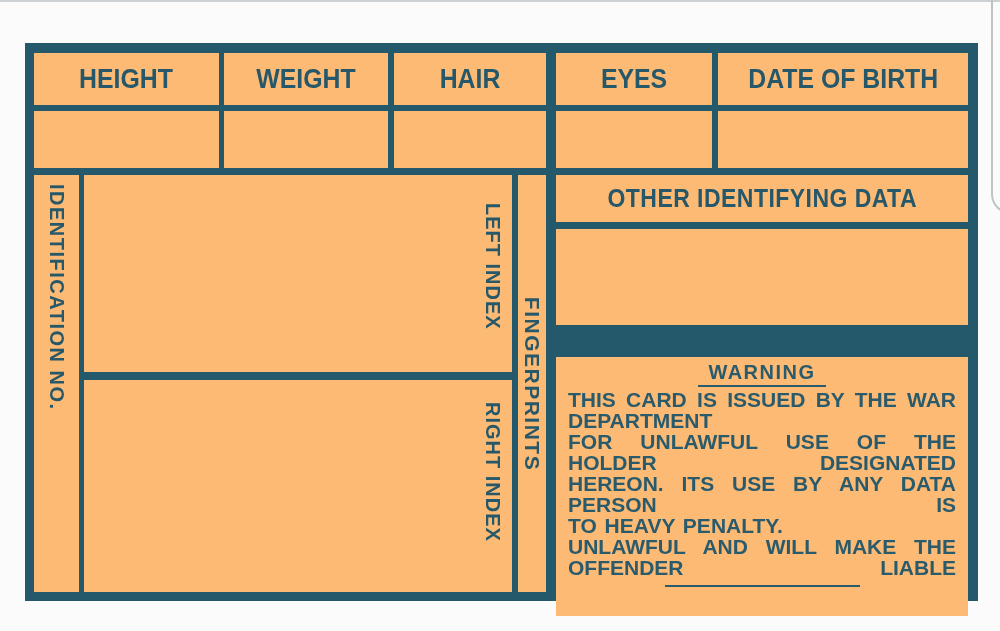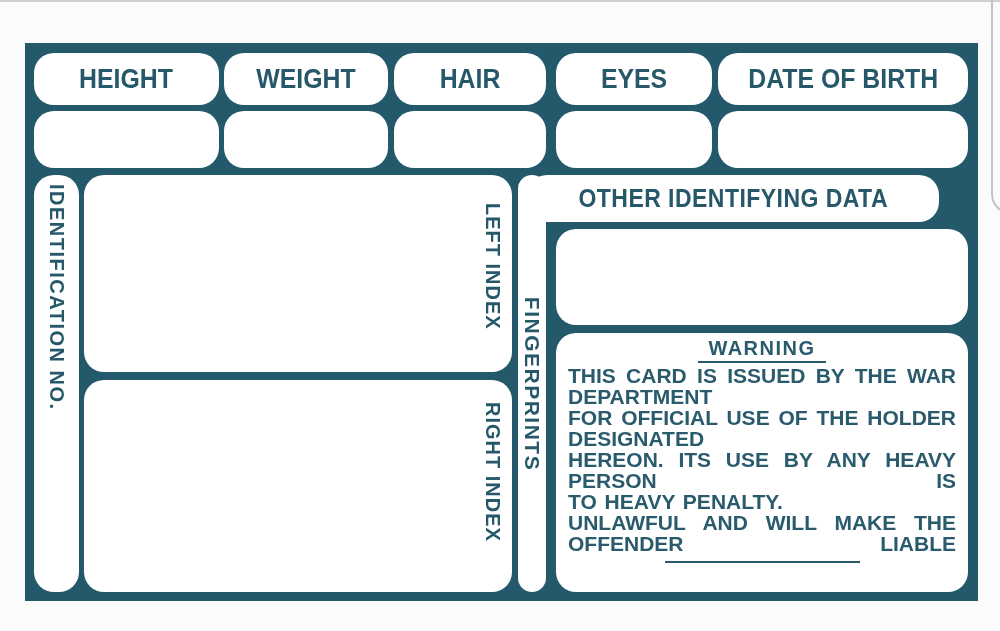--- a/index.html
+++ b/index.html
@@ -8,36 +8,36 @@
     background:#fbfbfb; overflow:hidden;
     font-family:"Liberation Sans", sans-serif;
   }
   .topline { position:absolute; left:0; top:0; width:1000px; height:2px; background:#cdd1d3; }
   .overlay-corner {
     position:absolute; left:991px; top:-24px; width:70px; height:236px;
     border-left:2px solid #bfc3c5; border-bottom:2px solid #bfc3c5;
     border-bottom-left-radius:20px; background:transparent;
   }
   .card { position:absolute; left:25px; top:43px; width:953px; height:558px; background:#23596b; }
-  .cell { position:absolute; background:#ffffff; box-sizing:border-box;border-radius:20px; }
+  .cell { position:absolute; background:#fdba74; box-sizing:border-box; }
   .hdr { display:flex; align-items:center; justify-content:center; }
   .hdr .cond {
     font-weight:700; font-size:27px; color:#27586a;
     transform:scaleX(0.92); white-space:nowrap;
   }
   .oid .cond { font-size:25px; letter-spacing:0.5px; }
   .vtext {
     position:absolute; writing-mode:vertical-rl; text-orientation:mixed;
     font-weight:700; color:#27586a; white-space:nowrap;
   }
   .id-label { left:50%; transform:translateX(-50%); top:9px; font-size:20px; letter-spacing:1.5px; }
   .li-label { right:8px; top:28px; font-size:20px; letter-spacing:1px; }
   .ri-label { right:8px; top:22px; font-size:20px; letter-spacing:1px; }
   .fp-label { left:50%; top:50%; transform:translate(-50%,-50%); font-size:21px; letter-spacing:1.5px; }
-  .warn { padding:4px 12px 0 12px; color:#2a5b6c; }
+  .warn { padding:4px 12px 0 12px; color:#2a5b6c;margin-top:24px; }
   .w-title-row { text-align:center; margin-bottom:2px; }
   .w-title {
     display:inline-block; font-size:20px; font-weight:700; letter-spacing:1.5px;
     color:#2a5b6c; border-bottom:2px solid #2a5b6c; padding:0 10px 1px 10px;
   }
   .w-line {
     font-size:21px; font-weight:700; line-height:21px;
     color:#2a5b6c; word-spacing:2px;
   }
   .jl { text-align:justify; text-align-last:justify; }
@@ -85,33 +85,33 @@
     </div>
 
     <div class="cell" style="left:59px;top:337px;width:428px;height:212px">
       <div class="vtext ri-label">RIGHT INDEX</div>
     </div>
 
     <div class="cell" style="left:493px;top:132px;width:28px;height:417px">
       <div class="vtext fp-label">FINGERPRINTS</div>
     </div>
 
-    <div class="cell hdr oid" style="left:502px;top:132px;width:412px;height:47px">
+    <div class="cell hdr oid" style="left:531px;top:132px;width:412px;height:47px">
       <span class="cond">OTHER IDENTIFYING DATA</span>
     </div>
 
     <div class="cell" style="left:531px;top:186px;width:412px;height:96px"></div>
 
     <div class="cell warn" style="left:531px;top:290px;width:412px;height:259px">
       <div class="w-title-row">
         <span class="w-title">WARNING</span>
       </div>
       <div class="w-line jl">THIS CARD IS ISSUED BY THE WAR DEPARTMENT</div>
-      <div class="w-line jl">FOR OFFICIAL USE OF THE HOLDER DESIGNATED</div>
-      <div class="w-line jl">HEREON. ITS USE BY ANY HEAVY PERSON IS</div>
+      <div class="w-line jl">FOR UNLAWFUL USE OF THE HOLDER DESIGNATED</div>
+      <div class="w-line jl">HEREON. ITS USE BY ANY DATA PERSON IS</div>
       <div class="w-line ll">TO HEAVY PENALTY.</div>
       <div class="w-line jl">UNLAWFUL AND WILL MAKE THE OFFENDER LIABLE</div>
       <div class="w-sep"></div>
 
     </div>
 
   </div>
 </div>
 
 </body></html>

